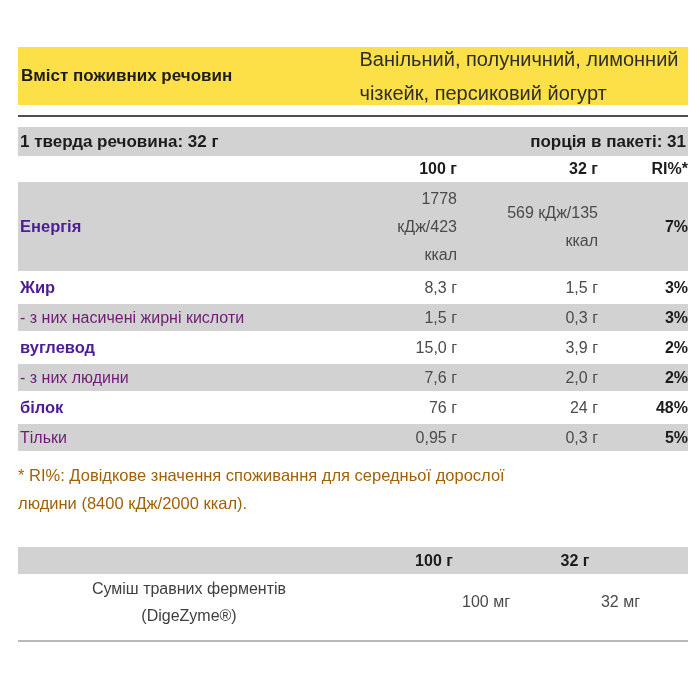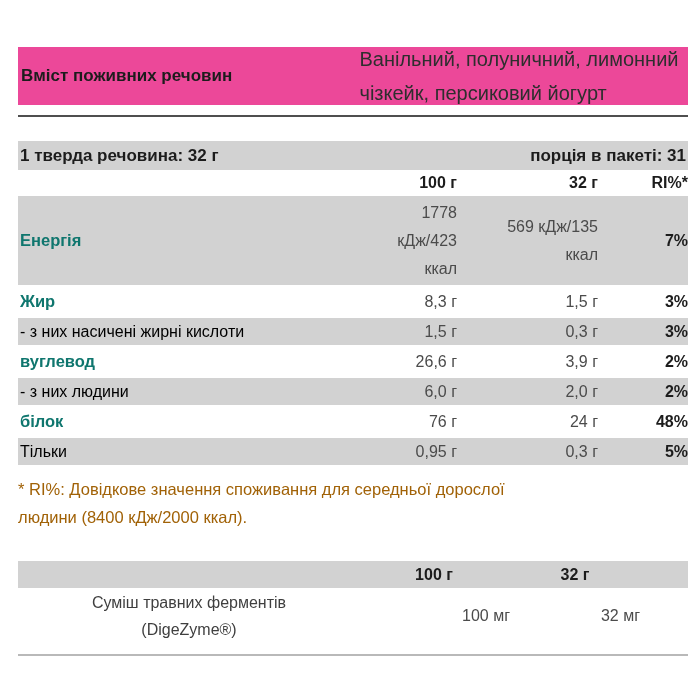--- a/index.html
+++ b/index.html
@@ -11,21 +11,21 @@
     font-family: "Liberation Sans", sans-serif;
     -webkit-font-smoothing: antialiased;
   }
   #sheet {
     margin: 47px 12px 0 18px;
     width: 670px;
   }
 
   
   .flavor-box {
-    background: #ec4899;
+    background: #fde047;
     height: 58px;
     display: flex;
   }
   .flavor-title {
     flex: 0 0 329px;
     display: flex;
     align-items: center;
     padding-left: 3px;
     font-weight: bold;
     font-size: 17px;
@@ -49,21 +49,21 @@
     margin: 10px 0 0 0;
   }
   .rule-light {
     border: none;
     border-top: 2px solid #b9b9b9;
     margin: 10px 0 0 0;
   }
 
   
   .serving {
-    margin-top: 24px;
+    margin-top: 10px;
     height: 29px;
     background: #d2d2d2;
     display: flex;
     justify-content: space-between;
     align-items: center;
     padding: 0 2px;
     font-weight: bold;
     font-size: 17px;
     color: #1c1c1c;
   }
@@ -85,27 +85,27 @@
     min-height: 33px;
     font-size: 16px;
   }
   .row.shade {
     background: #d2d2d2;
     min-height: 27px;
   }
   .row.energy { min-height: 89px; }
   .row.energy .val { line-height: 28px; }
   .row .label {
-    color: #000000;
+    color: #701a75;
     padding-left: 2px;
   }
   .row.boldlabel .label {
     font-weight: bold;
     font-size: 16.5px;
-    color: #0f766e;
+    color: #4c1d95;
   }
   .row .val {
     text-align: right;
     color: #4b4b4b;
     white-space: pre-line;
   }
   .row .ri {
     text-align: right;
     font-weight: bold;
     color: #1c1c1c;
@@ -195,28 +195,28 @@
 
   <div class="row shade">
     <span class="label">- з них насичені жирні кислоти</span>
     <span class="val">1,5 г</span>
     <span class="val">0,3 г</span>
     <span class="ri">3%</span>
   </div>
 
   <div class="row boldlabel">
     <span class="label">вуглевод</span>
-    <span class="val">26,6 г</span>
+    <span class="val">15,0 г</span>
     <span class="val">3,9 г</span>
     <span class="ri">2%</span>
   </div>
 
   <div class="row shade">
     <span class="label">- з них людини</span>
-    <span class="val">6,0 г</span>
+    <span class="val">7,6 г</span>
     <span class="val">2,0 г</span>
     <span class="ri">2%</span>
   </div>
 
   <div class="row boldlabel">
     <span class="label">білок</span>
     <span class="val">76 г</span>
     <span class="val">24 г</span>
     <span class="ri">48%</span>
   </div>

